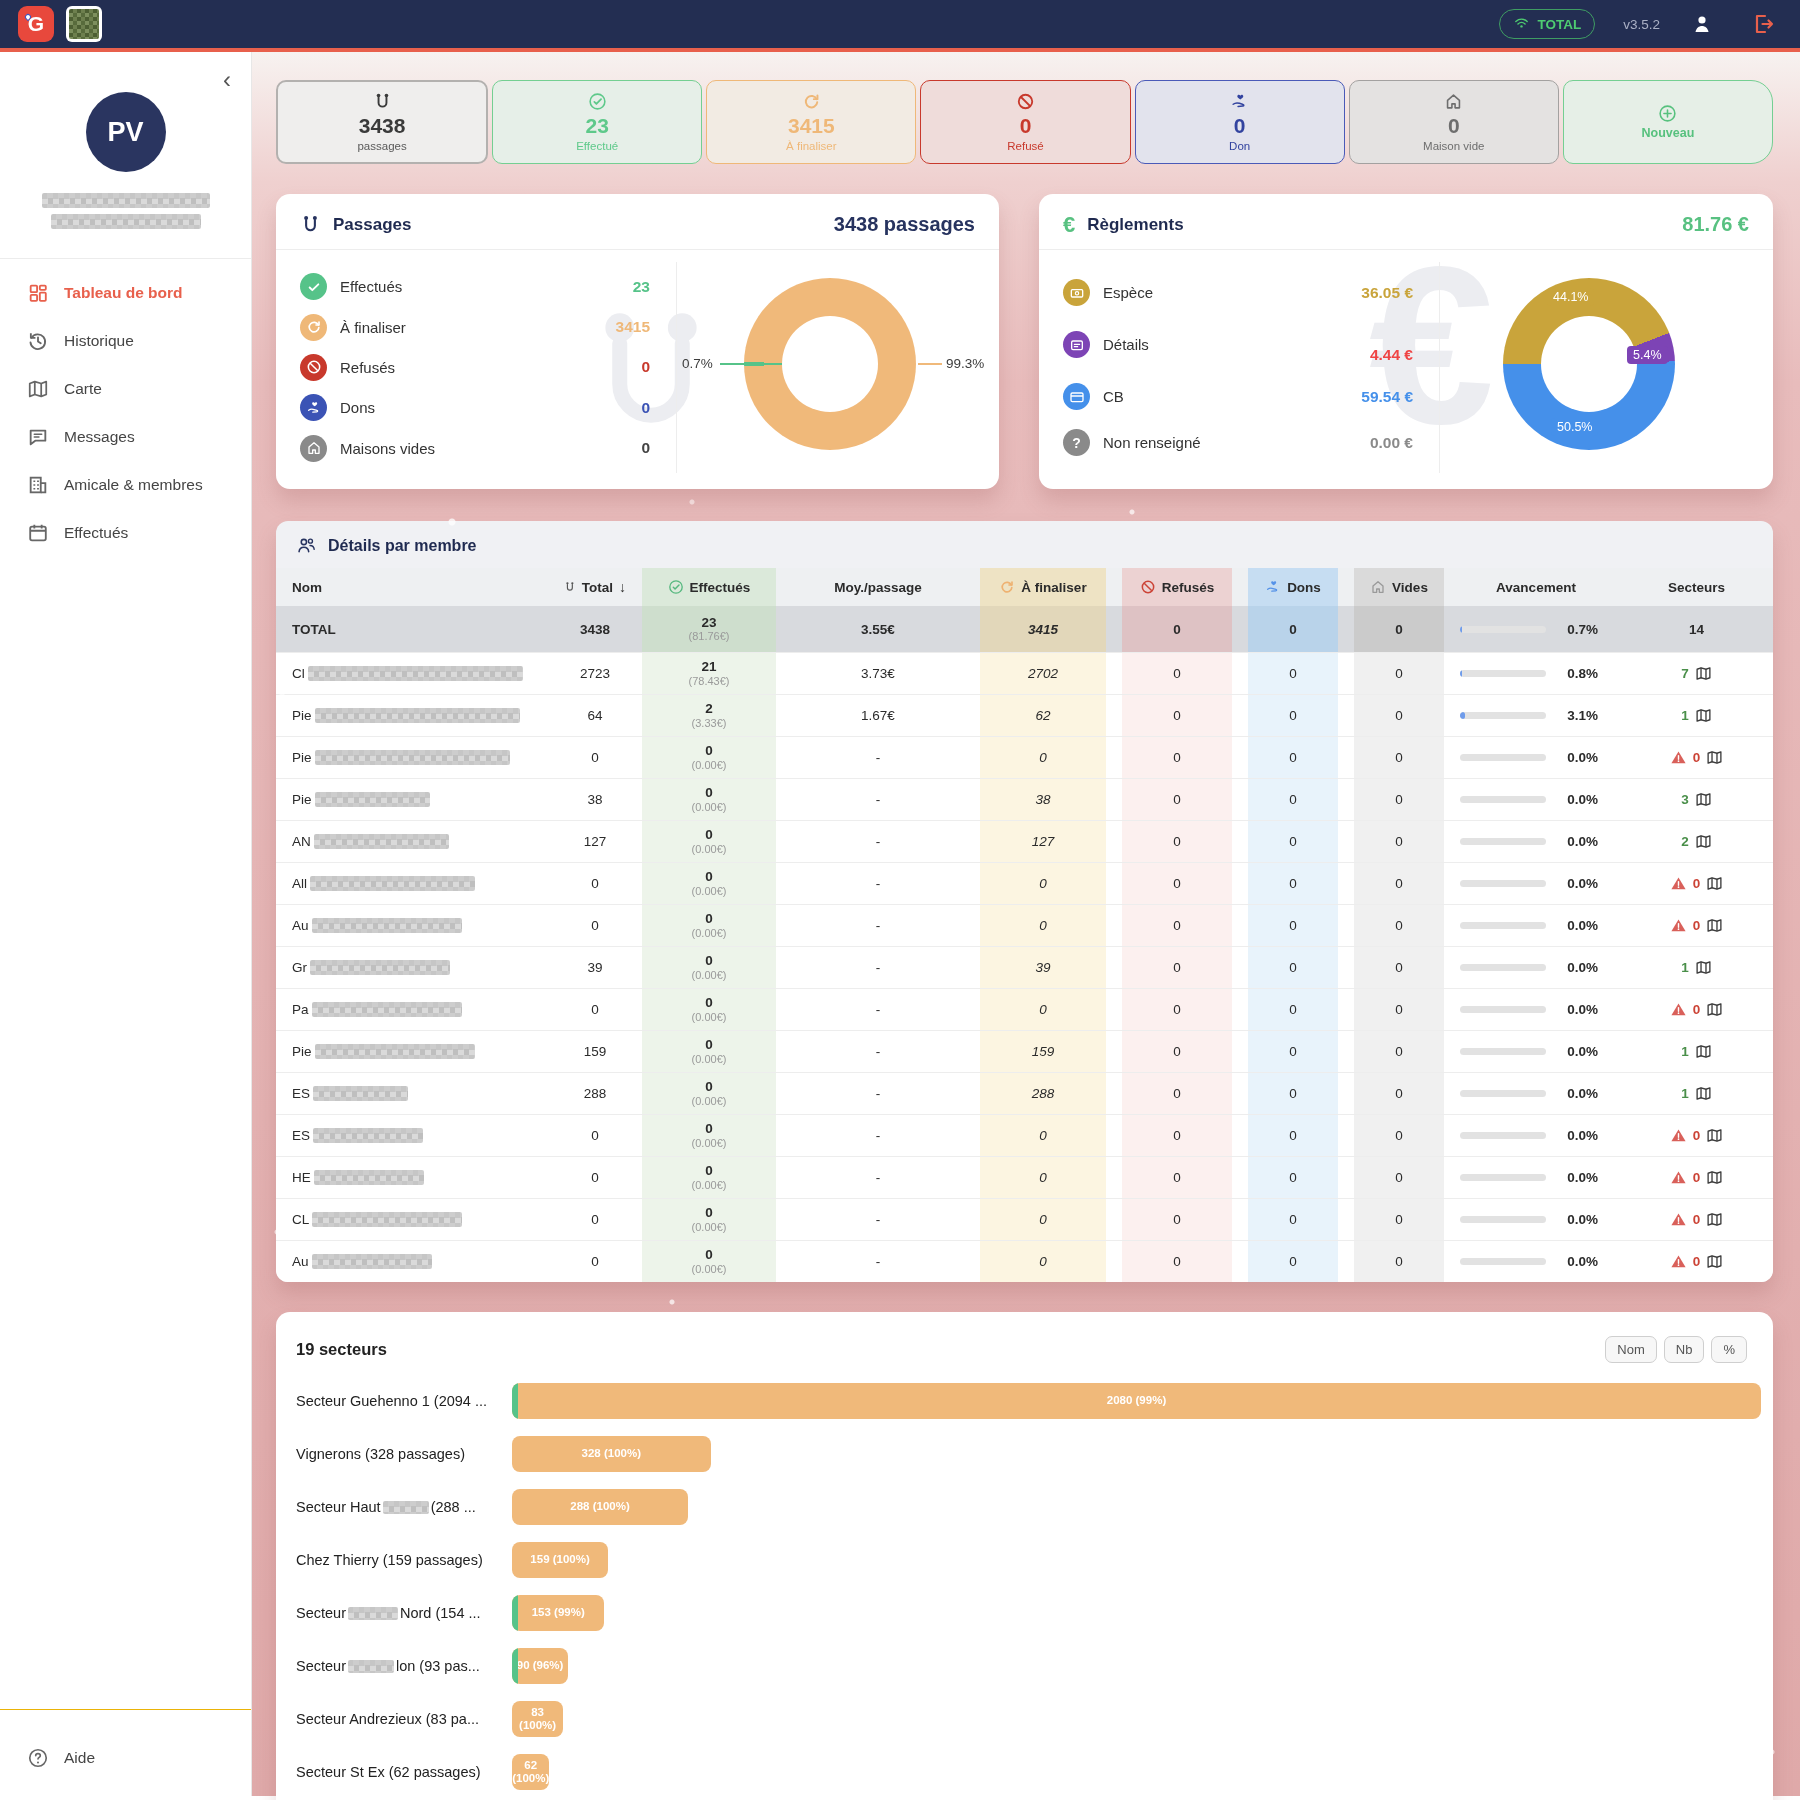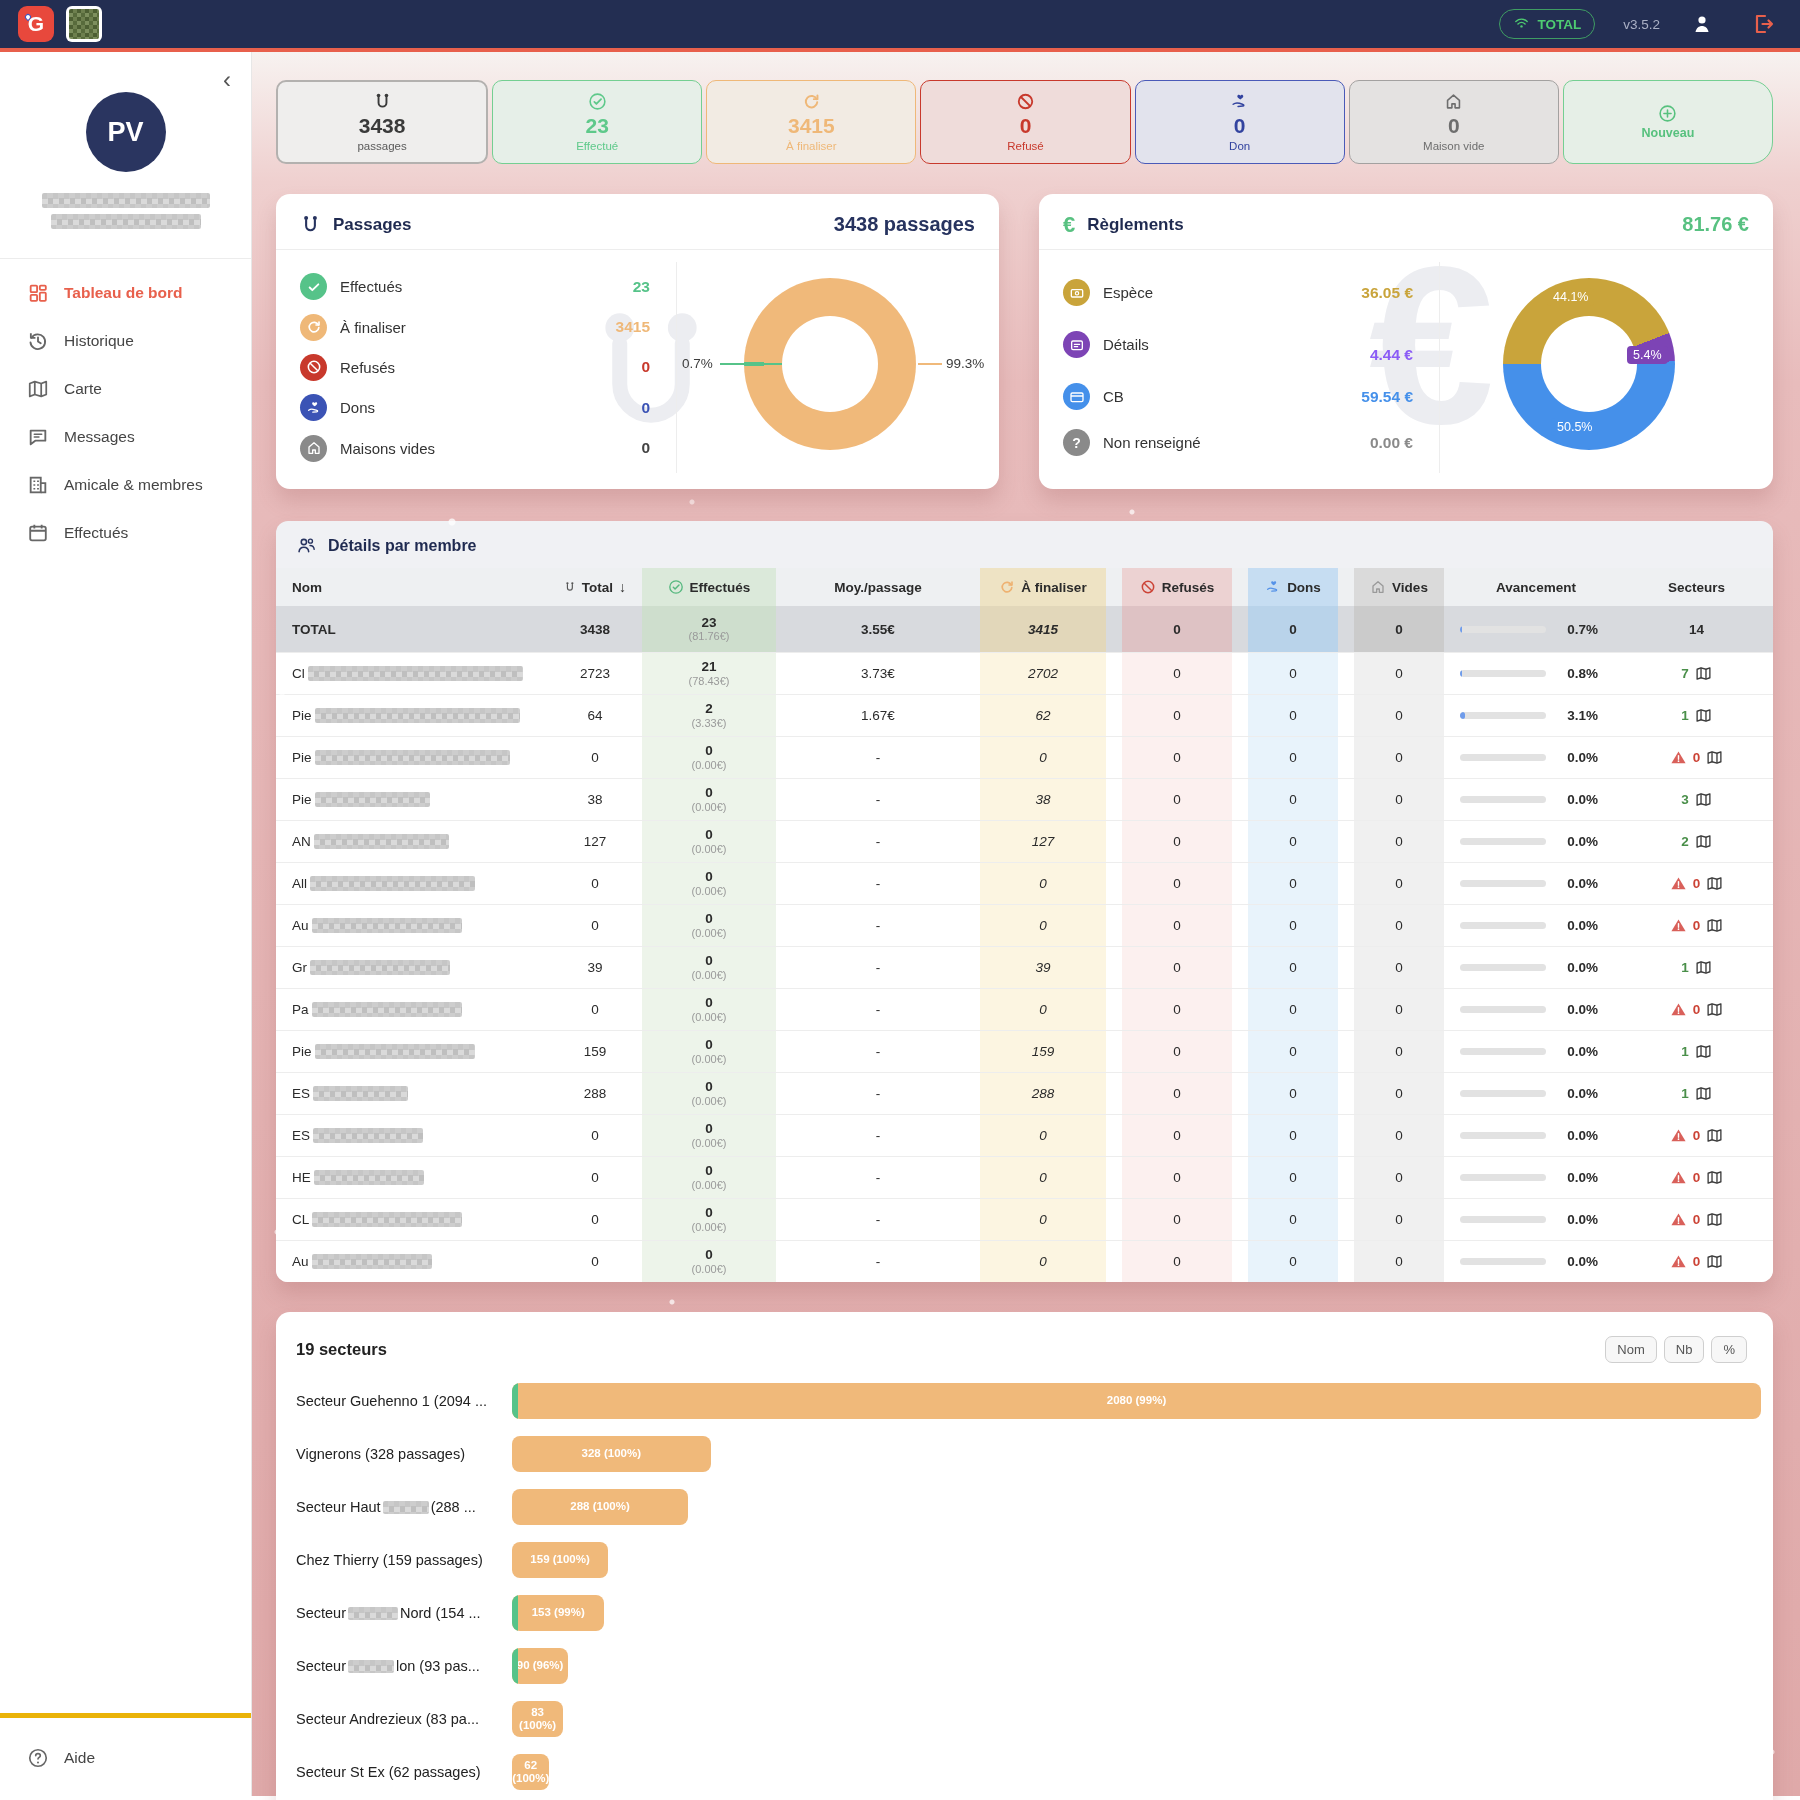--- a/index.html
+++ b/index.html
@@ -26,21 +26,21 @@
   .avatar { width:80px; height:80px; border-radius:50%; background:#2a3560; color:#fff; font-size:27px; font-weight:700; display:flex; align-items:center; justify-content:center; margin:40px auto 18px; }
   .blur-block { display:inline-block; height:15px; border-radius:2px; background:conic-gradient(#cdcdcd 25%, #bfbfbf 0 50%, #dadada 0 75%, #c6c6c6 0); background-size:11px 11px; vertical-align:middle; }
   .user-blur { text-align:center; }
   .user-blur .blur-block { margin:3px 0; }
   .side-sep { border-top:1px solid #ececec; margin:26px 0 10px; }
   .menu-item { display:flex; align-items:center; gap:15px; padding:13px 27px; font-size:15.5px; color:#454545; cursor:pointer; }
   .menu-item .ic { width:22px; height:22px; color:#676767; flex-shrink:0; }
   .menu-item .ic svg { width:100%; height:100%; }
   .menu-item.active { color:#e8604c; font-weight:700; }
   .menu-item.active .ic { color:#e8604c; }
-  .sidebar-bottom { position:absolute; bottom:14px; left:0; right:0; border-top:5px solid #eab308; padding-top:16px;text-align:right; }
+  .sidebar-bottom { position:absolute; bottom:14px; left:0; right:0; border-top:1px solid #eab308; padding-top:24px;text-align:right; }
 
   
   .main { flex:1; position:relative; padding:28px 27px 0 24px;
     background:linear-gradient(180deg,#f7f2f0 0px,#efd0cf 130px,#e8bcbc 330px,#e2afaf 1200px,#dfa9a9 1744px); }
   .snow { position:absolute; inset:0; pointer-events:none; background-image:
     radial-gradient(circle at 310px 395px, rgba(255,255,255,.8) 0 3px, transparent 4px),
     radial-gradient(circle at 640px 420px, rgba(255,255,255,.65) 0 2px, transparent 3px),
     radial-gradient(circle at 1050px 380px, rgba(255,255,255,.7) 0 3px, transparent 4px),
     radial-gradient(circle at 1330px 410px, rgba(255,255,255,.6) 0 2px, transparent 3px),
     radial-gradient(circle at 200px 470px, rgba(255,255,255,.75) 0 3px, transparent 4px),
@@ -95,21 +95,21 @@
   .plist { width:400px; padding:10px 0 10px 24px; display:flex; flex-direction:column; justify-content:space-evenly; position:relative; z-index:1; }
   .lrow { display:flex; align-items:center; gap:13px; font-size:15px; color:#333; }
   .lrow .cir { width:27px; height:27px; border-radius:50%; display:flex; align-items:center; justify-content:center; color:#fff; flex-shrink:0; }
   .lrow .cir svg { width:16px; height:16px; }
   .lrow .cir .q { font-size:14px; font-weight:700; }
   .lrow .val { margin-left:auto; font-weight:700; font-size:15.5px; padding-right:26px; }
   .cir.green{background:#56c389;} .cir.orange{background:#efb878;} .cir.red{background:#c8392c;}
   .cir.blue{background:#3b53b5;} .cir.grey{background:#8a8a8a;} .cir.gold{background:#c9a43b;}
   .cir.purple{background:#7d44b5;} .cir.cb{background:#4590ea;}
   .tx-green{color:#56c389;} .tx-orange{color:#efb878;} .tx-red{color:#c8392c;} .tx-blue{color:#3b53b5;}
-  .tx-grey{color:#8a8a8a;} .tx-gold{color:#c9a43b;} .tx-purple{color:#8b5cf6;margin-top:21px;} .tx-cb{color:#4590ea;} .tx-dark{color:#444;}
+  .tx-grey{color:#8a8a8a;} .tx-gold{color:#c9a43b;} .tx-purple{color:#ef4444;margin-top:21px;} .tx-cb{color:#4590ea;} .tx-dark{color:#444;}
   .vdiv { position:absolute; left:400px; top:12px; bottom:12px; border-left:1px solid #ededed; z-index:1; }
   .chart-zone { position:absolute; inset:0; z-index:1; }
   .donut { position:absolute; width:172px; height:172px; border-radius:50%; }
   .donut .hole { position:absolute; inset:38px; background:#fff; border-radius:50%; }
   .donut-label { position:absolute; font-size:12.5px; font-weight:400; color:#fff; padding:2px 6px; border-radius:4px; z-index:3; }
   .ext-label { position:absolute; font-size:13.5px; color:#3c3c3c; z-index:3; }
   .lead { position:absolute; height:2px; z-index:3; }
 
   
   .members { margin-top:32px; background:#f0f1f4; border-radius:12px; box-shadow:0 12px 20px rgba(150,80,80,.22); overflow:hidden; position:relative; }

